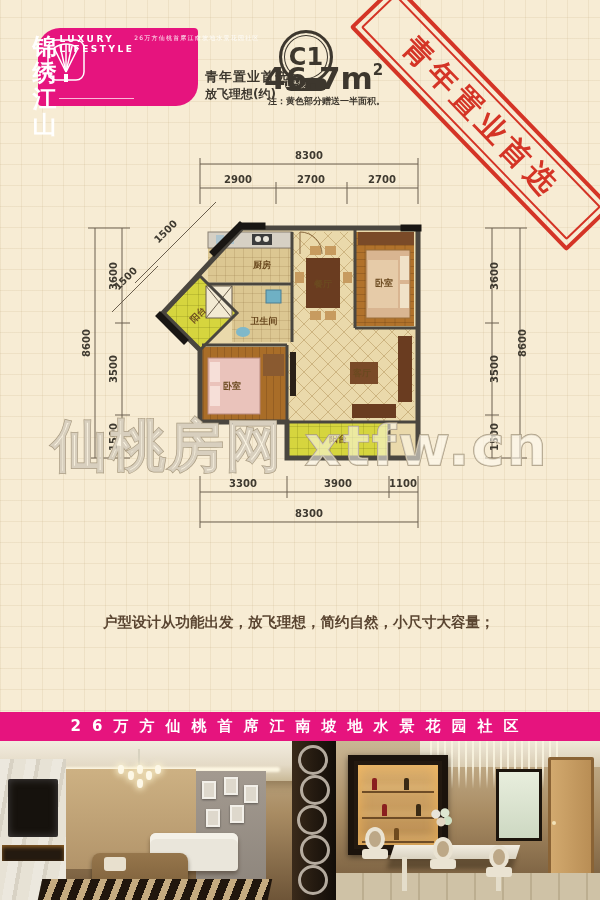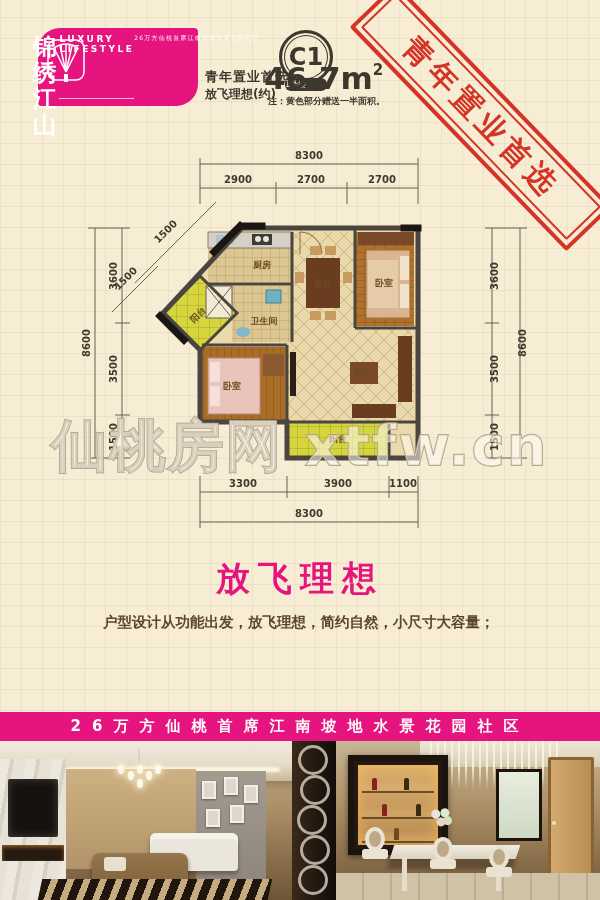--- a/index.html
+++ b/index.html
@@ -330,21 +330,20 @@
       <text class="room" x="384" y="146" text-anchor="middle" fill="#7a4a28">卧室</text>
       <text class="room" x="232" y="249" text-anchor="middle" fill="#7a4a28">卧室</text>
       <text class="room" x="362" y="236" text-anchor="middle">客厅</text>
       <text class="room" transform="translate(200,177) rotate(-45)" text-anchor="middle" fill="#8a8a1a">阳台</text>
       <text class="room" x="338" y="302" text-anchor="middle" fill="#8a8a1a">阳台</text>
     </g>
 
     <text class="wm" x="300" y="325" text-anchor="middle">仙桃房网 xtfw.cn</text>
   </svg>
 
-  <div class="headline">放飞理想</div>
 
   <div class="desc">
     <div>户型设计从功能出发，放飞理想，简约自然，小尺寸大容量；</div>
   </div>
 
   <div class="banner">26万方仙桃首席江南坡地水景花园社区</div>
 
   <div class="photo">
     <div class="ph ceilL"></div>
     <div class="ph coveL"></div>

